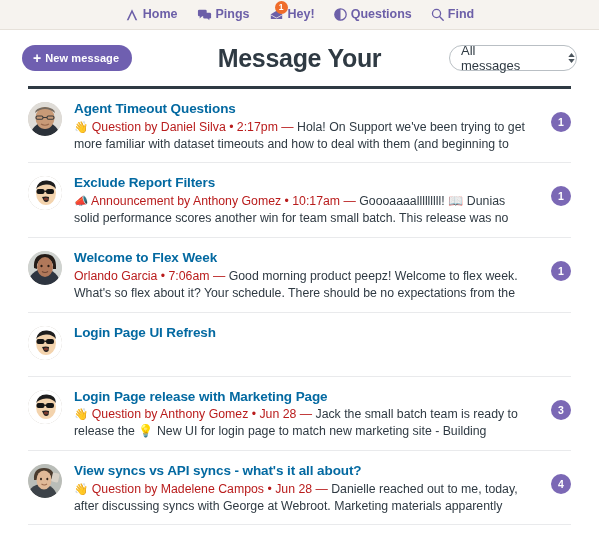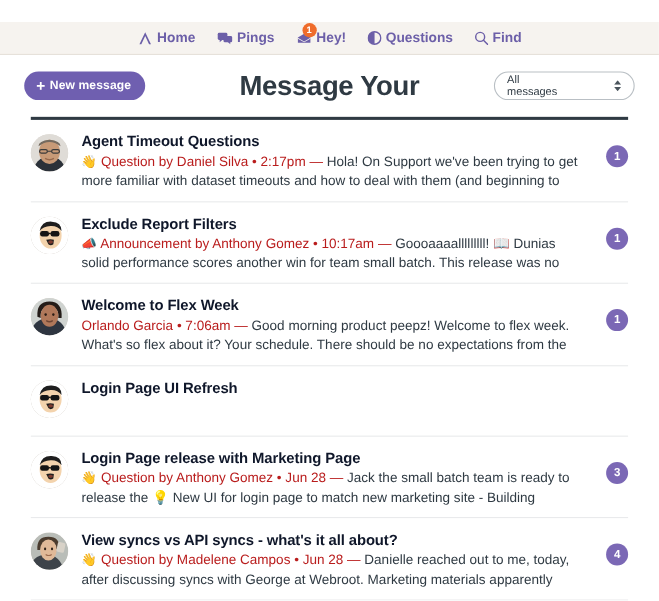--- a/index.html
+++ b/index.html
@@ -15,21 +15,20 @@
 
   
   .topnav {
     height: 30px;
     background: #f6f3ef;
     border-bottom: 1px solid #e6e1da;
     display: flex;
     align-items: center;
     justify-content: center;
     gap: 19px;
-    margin-top: 20px;
   }
   .nav-item {
     display: flex;
     align-items: center;
     gap: 4px;
     color: #6c5fa8;
     font-size: 12.5px;
     font-weight: bold;
     cursor: pointer;
     position: relative;
@@ -95,21 +94,21 @@
   .filter-select {
     margin-left: auto;
     width: 128px;
     height: 26px;
     border: 1px solid #b9bfc4;
     border-radius: 14px;
     background: #fff;
     display: flex;
     align-items: center;
     padding: 0 11px;
-    font-size: 10px;
+    font-size: 13px;
     color: #2f3a43;
     cursor: pointer;
     position: relative;
     gap: 48px;
   }
   .stepper {
     margin-left: auto;
     display: flex;
     flex-direction: column;
     gap: 2px;
@@ -146,21 +145,21 @@
     margin-top: 2px;
     background: #d8d3cd;
   }
   .avatar svg { display: block; width: 34px; height: 34px; }
 
   .msg-body { flex: 1; min-width: 0; }
 
   .msg-title {
     font-size: 13.5px;
     font-weight: bold;
-    color: #0f172a;
+    color: #0369a1;
     line-height: 1.3;
     margin-bottom: 1px;
     letter-spacing: -0.1px;
   }
 
   .msg-excerpt {
     font-size: 12.3px;
     line-height: 1.38;
     color: #2f3a43;
     max-height: 34px;

